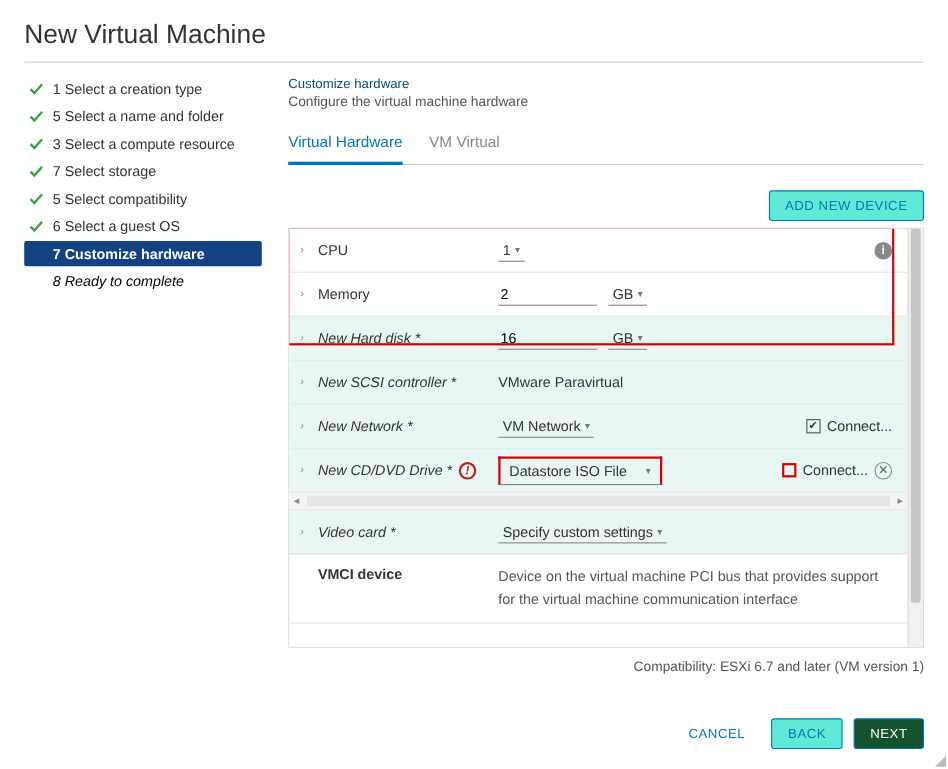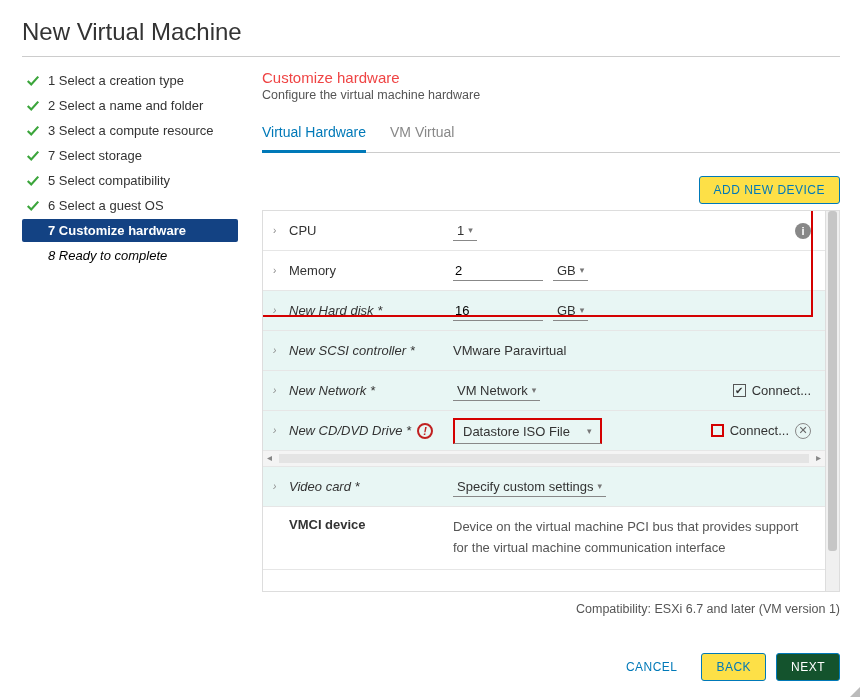--- a/index.html
+++ b/index.html
@@ -11,27 +11,27 @@
   .sidebar { width: 216px; flex-shrink: 0; }
   .step { display: flex; align-items: center; padding: 4px 8px 4px 4px; margin-bottom: 2px; font-size: 13px; cursor: default; border-radius: 2px; }
   .step .check { width: 14px; height: 14px; margin-right: 8px; flex-shrink:0; }
   .step.done { color: #333; }
   .step.done .check svg { stroke: #3ba53b; }
   .step.active { background: #134283; color: #fff; font-weight:600; }
   .step.active .check { visibility:hidden; }
   .step.pending { color: #000000; font-style: italic; }
   .step.pending .check { visibility:hidden; }
   .main { flex: 1; min-width:0; }
-  .subtitle { font-size: 15px; color:#ef4444; margin-bottom:2px; }
+  .subtitle { font-size: 12px; color:#0c4a6e; margin-bottom:2px; }
   .desc { font-size:12.5px; color:#555; margin-bottom:16px; }
   .tabs { display:flex; gap:24px; border-bottom:1px solid #ccc; margin-bottom:23px; }
   .tab { padding:6px 0 10px 0; font-size:14px; color:#888; cursor:pointer; }
   .tab.active { color:#0079b8; border-bottom:3px solid #0079b8; margin-bottom:-1px; }
   .add-row { text-align:right; margin-bottom:6px; }
-  .btn { display:inline-block; border:1px solid #0079b8; color:#0079b8; background:#fde047; padding:6px 14px; font-size:12px; letter-spacing:0.04em; cursor:pointer; border-radius:3px; }
+  .btn { display:inline-block; border:1px solid #0079b8; color:#0079b8; background:#5eead4; padding:6px 14px; font-size:12px; letter-spacing:0.04em; cursor:pointer; border-radius:3px; }
   .btn.primary { background:#14532d; color:#fff; }
   .btn.ghost { border:none; background:none; color:#0079b8; }
   .panel-wrap { position:relative; border:1px solid #ddd; display:flex; }
   .panel-scroller { flex:1; height:380px; overflow:hidden; position:relative; }
   .panel-vscroll { width:14px; background:#f0f0f0; border-left:1px solid #ddd; position:relative; }
   .panel-vscroll .thumb { position:absolute; left:2px; right:2px; top:0; height:340px; background:#c6c6c6; border-radius:3px; }
   .hw-row { display:flex; align-items:center; border-bottom:1px solid #e6e6e6; min-height:40px; padding:4px 8px 4px 0; }
   .hw-row.newitem { background:#e8f6f4; }
   .hw-label { width:190px; display:flex; align-items:center; padding-left:10px; gap:6px; font-size:13px; }
   .hw-label.ital { font-style: italic; }
@@ -68,21 +68,21 @@
       <div class="step done">
           <span class="check"><svg viewBox="0 0 16 16" width="14" height="14" fill="none" stroke-width="2.5">
               <polyline points="2,8 6,12 14,3"></polyline>
             </svg></span>
           <span>1 Select a creation type</span>
         </div>
       <div class="step done">
           <span class="check"><svg viewBox="0 0 16 16" width="14" height="14" fill="none" stroke-width="2.5">
               <polyline points="2,8 6,12 14,3"></polyline>
             </svg></span>
-          <span>2 Select a name and folder</span>
+          <span>5 Select a name and folder</span>
         </div>
       <div class="step done">
           <span class="check"><svg viewBox="0 0 16 16" width="14" height="14" fill="none" stroke-width="2.5">
               <polyline points="2,8 6,12 14,3"></polyline>
             </svg></span>
           <span>3 Select a compute resource</span>
         </div>
       <div class="step done">
           <span class="check"><svg viewBox="0 0 16 16" width="14" height="14" fill="none" stroke-width="2.5">
               <polyline points="2,8 6,12 14,3"></polyline>

